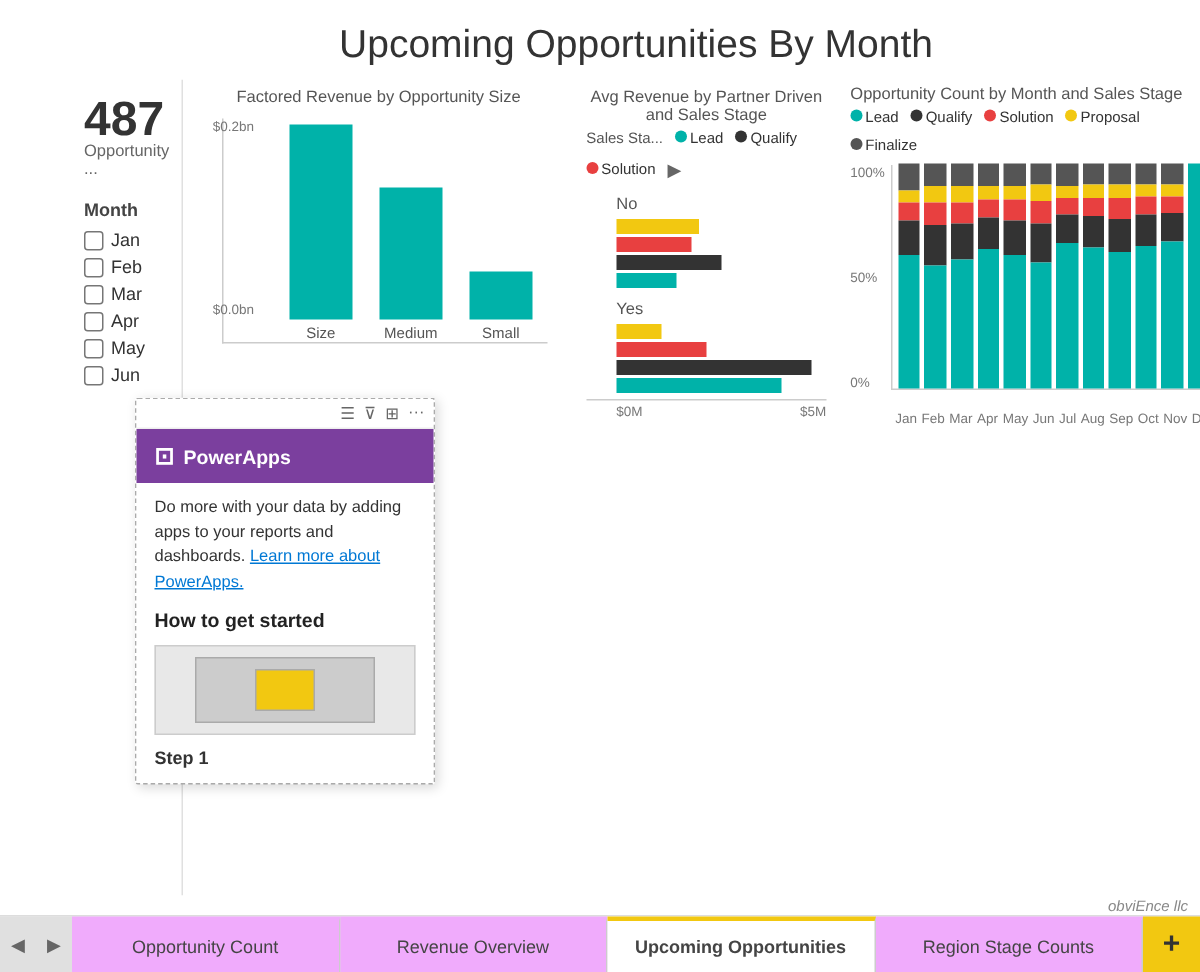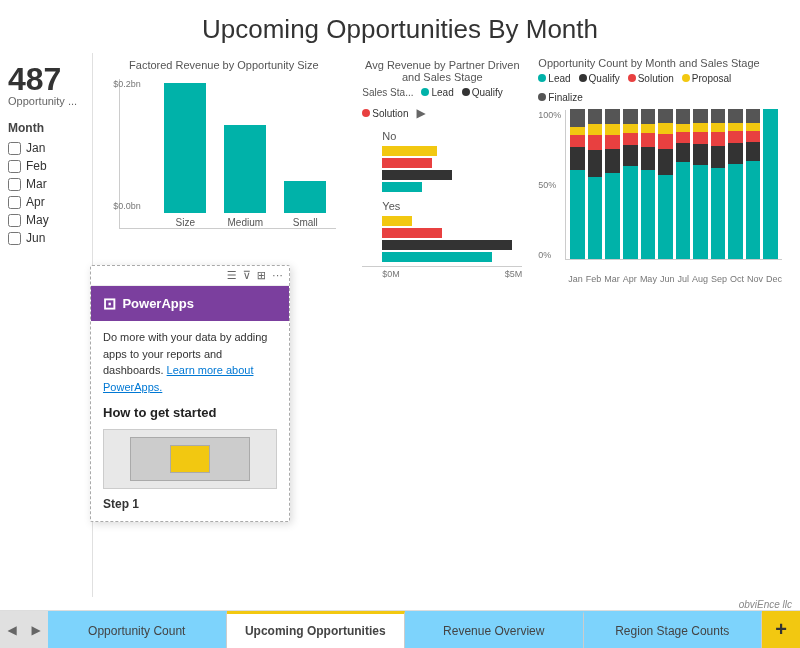--- a/index.html
+++ b/index.html
@@ -1,20 +1,20 @@
 <!DOCTYPE html>
 <html><head>
   <meta charset="utf-8">
   <style>
     * { box-sizing: border-box; margin: 0; padding: 0; }
     body { font-family: 'Segoe UI', Arial, sans-serif; background: #f3f3f3; width: 800px; height: 648px; overflow: hidden; }
 
     .main-container { width: 800px; height: 648px; background: #fff; display: flex; flex-direction: column; }
 
-    .content-area { flex: 1; display: flex; flex-direction: column; padding: 0; overflow: hidden; position: relative; }
+    .content-area { flex: 1; display: flex; flex-direction: column; padding: 0; overflow: hidden; position: relative; margin-left: 48px; }
 
     .page-title { text-align: center; font-size: 26px; font-weight: 300; color: #333; padding: 14px 0 8px; }
 
     .dashboard-body { display: flex; flex: 1; overflow: hidden; }
 
     
     .sidebar { width: 110px; border-right: 1px solid #e0e0e0; padding: 10px 8px; background: #fff; }
     .sidebar-count { font-size: 32px; font-weight: 700; color: #333; line-height: 1; }
     .sidebar-label { font-size: 11px; color: #666; margin-bottom: 14px; }
     .filter-label { font-size: 12px; font-weight: 600; color: #444; margin-bottom: 6px; margin-top: 6px; }
@@ -44,21 +44,21 @@
     .popup-icon { font-size: 16px; }
     .popup-body { padding: 8px 12px; font-size: 11px; color: #333; line-height: 1.5; }
     .popup-link { color: #0078d4; text-decoration: underline; cursor: pointer; }
     .popup-how { font-size: 13px; font-weight: 700; margin: 8px 0 6px; color: #222; }
     .popup-image { background: #e8e8e8; height: 60px; border: 1px solid #ccc; display: flex; align-items: center; justify-content: center; }
     .popup-step { font-size: 12px; font-weight: 700; color: #333; margin-top: 6px; }
 
     
     .bottom-nav { height: 38px; display: flex; align-items: stretch; background: #f0f0f0; border-top: 1px solid #ddd; }
     .nav-arrow { width: 24px; display: flex; align-items: center; justify-content: center; background: #e0e0e0; cursor: pointer; color: #666; font-size: 12px; border: none; }
-    .nav-tab { flex: 1; display: flex; align-items: center; justify-content: center; font-size: 12px; color: #444; background: #7dd3fc; border-right: 1px solid #ccc; cursor: pointer; border-top: 3px solid transparent; }
+    .nav-tab { flex: 1; display: flex; align-items: center; justify-content: center; font-size: 12px; color: #444; background: #f0abfc; border-right: 1px solid #ccc; cursor: pointer; border-top: 3px solid transparent; }
     .nav-tab.active { background: #fff; border-top: 3px solid #f2c811; font-weight: 600; }
     .nav-plus { width: 38px; display: flex; align-items: center; justify-content: center; background: #f2c811; font-size: 20px; color: #333; cursor: pointer; font-weight: 700; }
 
     .branding { font-size: 10px; color: #888; text-align: right; padding-right: 8px; padding-top: 2px; font-style: italic; }
   </style>
 </head>
 <body>
 
 <div class="main-container">
   <div class="content-area">
@@ -324,27 +324,27 @@
       <div class="popup-step">Step 1</div>
     </div>
   </div>
 
   <div class="bottom-nav">
     <button class="nav-arrow">◀</button>
     <button class="nav-arrow">▶</button>
     <div class="nav-tab">
       <span>Opportunity Count</span>
     </div>
+    <div class="nav-tab">
+      <span>Revenue Overview</span>
+    </div>
     <div class="nav-tab active">
       <span>Upcoming Opportunities</span>
     </div>
     <div class="nav-tab">
-      <span>Revenue Overview</span>
-    </div>
-    <div class="nav-tab">
       <span>Region Stage Counts</span>
     </div>
     <div class="nav-plus">
       <span>+</span>
     </div>
   </div>
 
 </div>
 
 </body></html>

